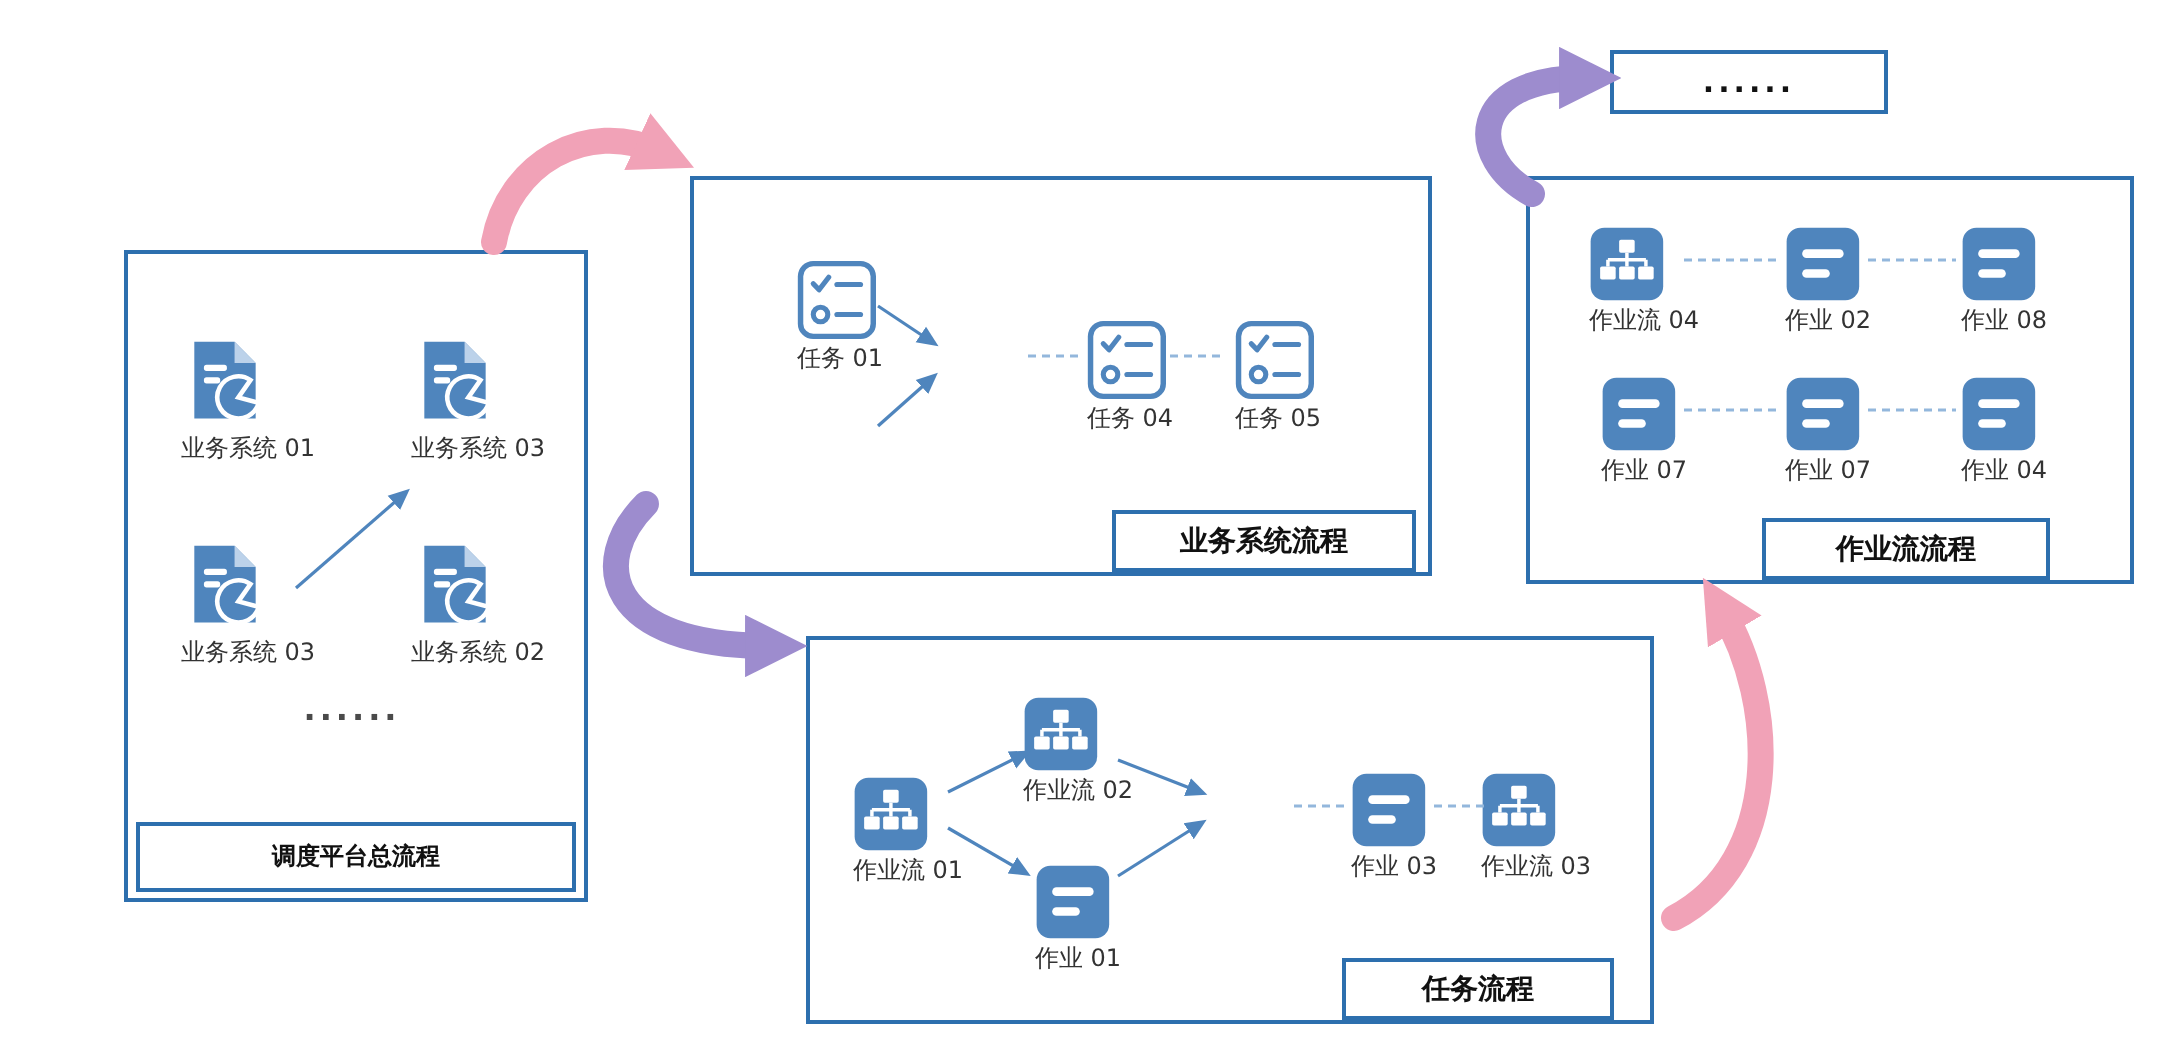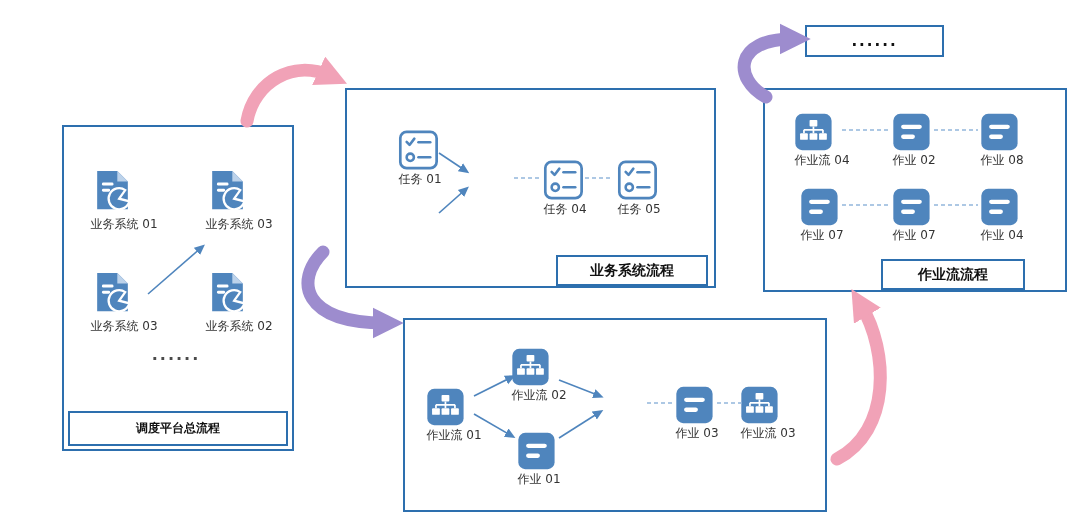--- a/index.html
+++ b/index.html
@@ -129,20 +129,21 @@
           <use href="#ic-list"></use>
         </svg>
       <div class="nl">作业 03</div>
     </div>
     <div class="node" style="left:363px;top:66px">
       <svg class="ni" width="38" height="38">
           <use href="#ic-tree"></use>
         </svg>
       <div class="nl">作业流 03</div>
     </div>
+    <div class="titlebox" style="right:18px;bottom:0;width:132px;height:27px">任务流程</div>
   </div>
 
   <div class="panel" style="left:763px;top:88px;width:300px;height:200px">
     <div class="node" style="left:57px;top:23px">
       <svg class="ni" width="38" height="38">
           <use href="#ic-tree"></use>
         </svg>
       <div class="nl">作业流 04</div>
     </div>
     <div class="node" style="left:149px;top:23px">

